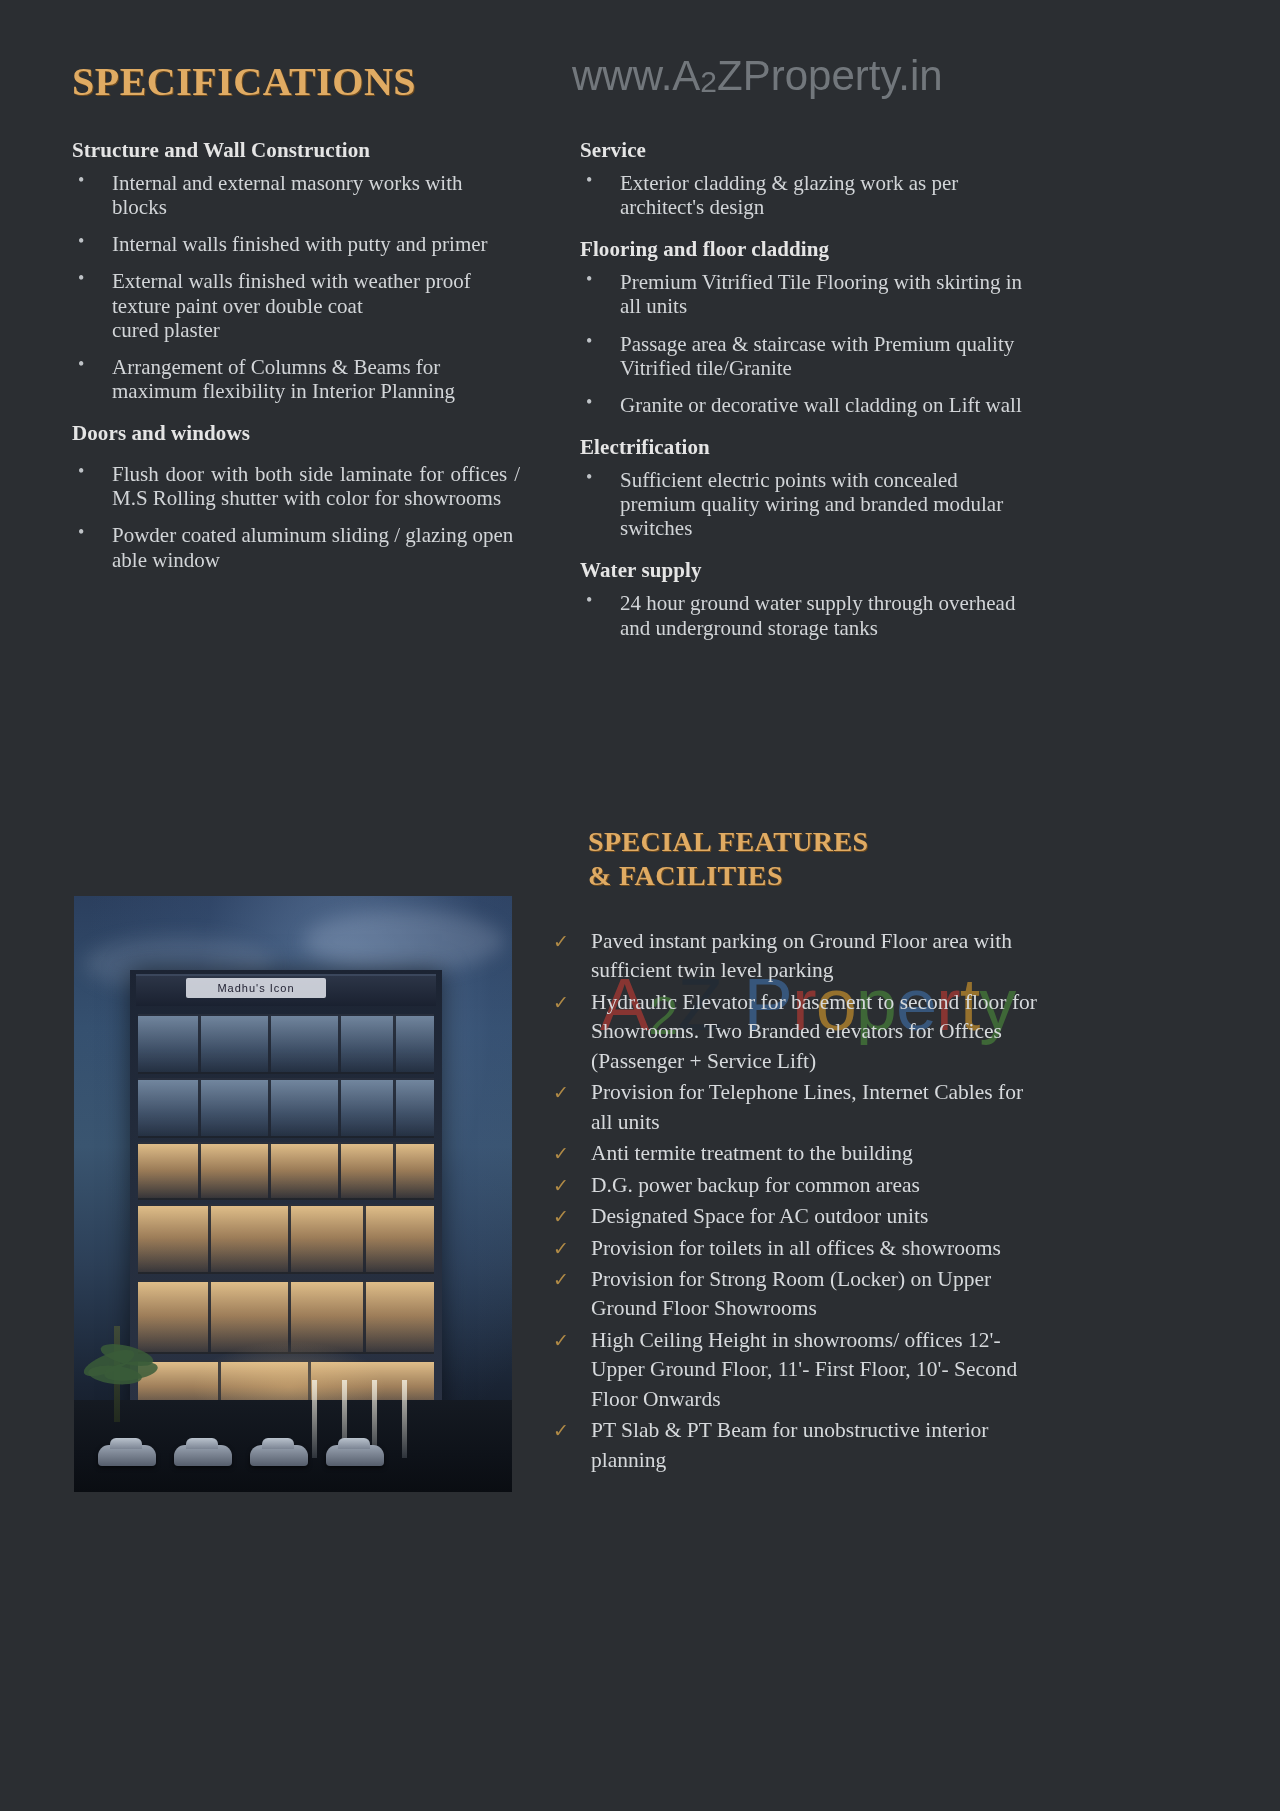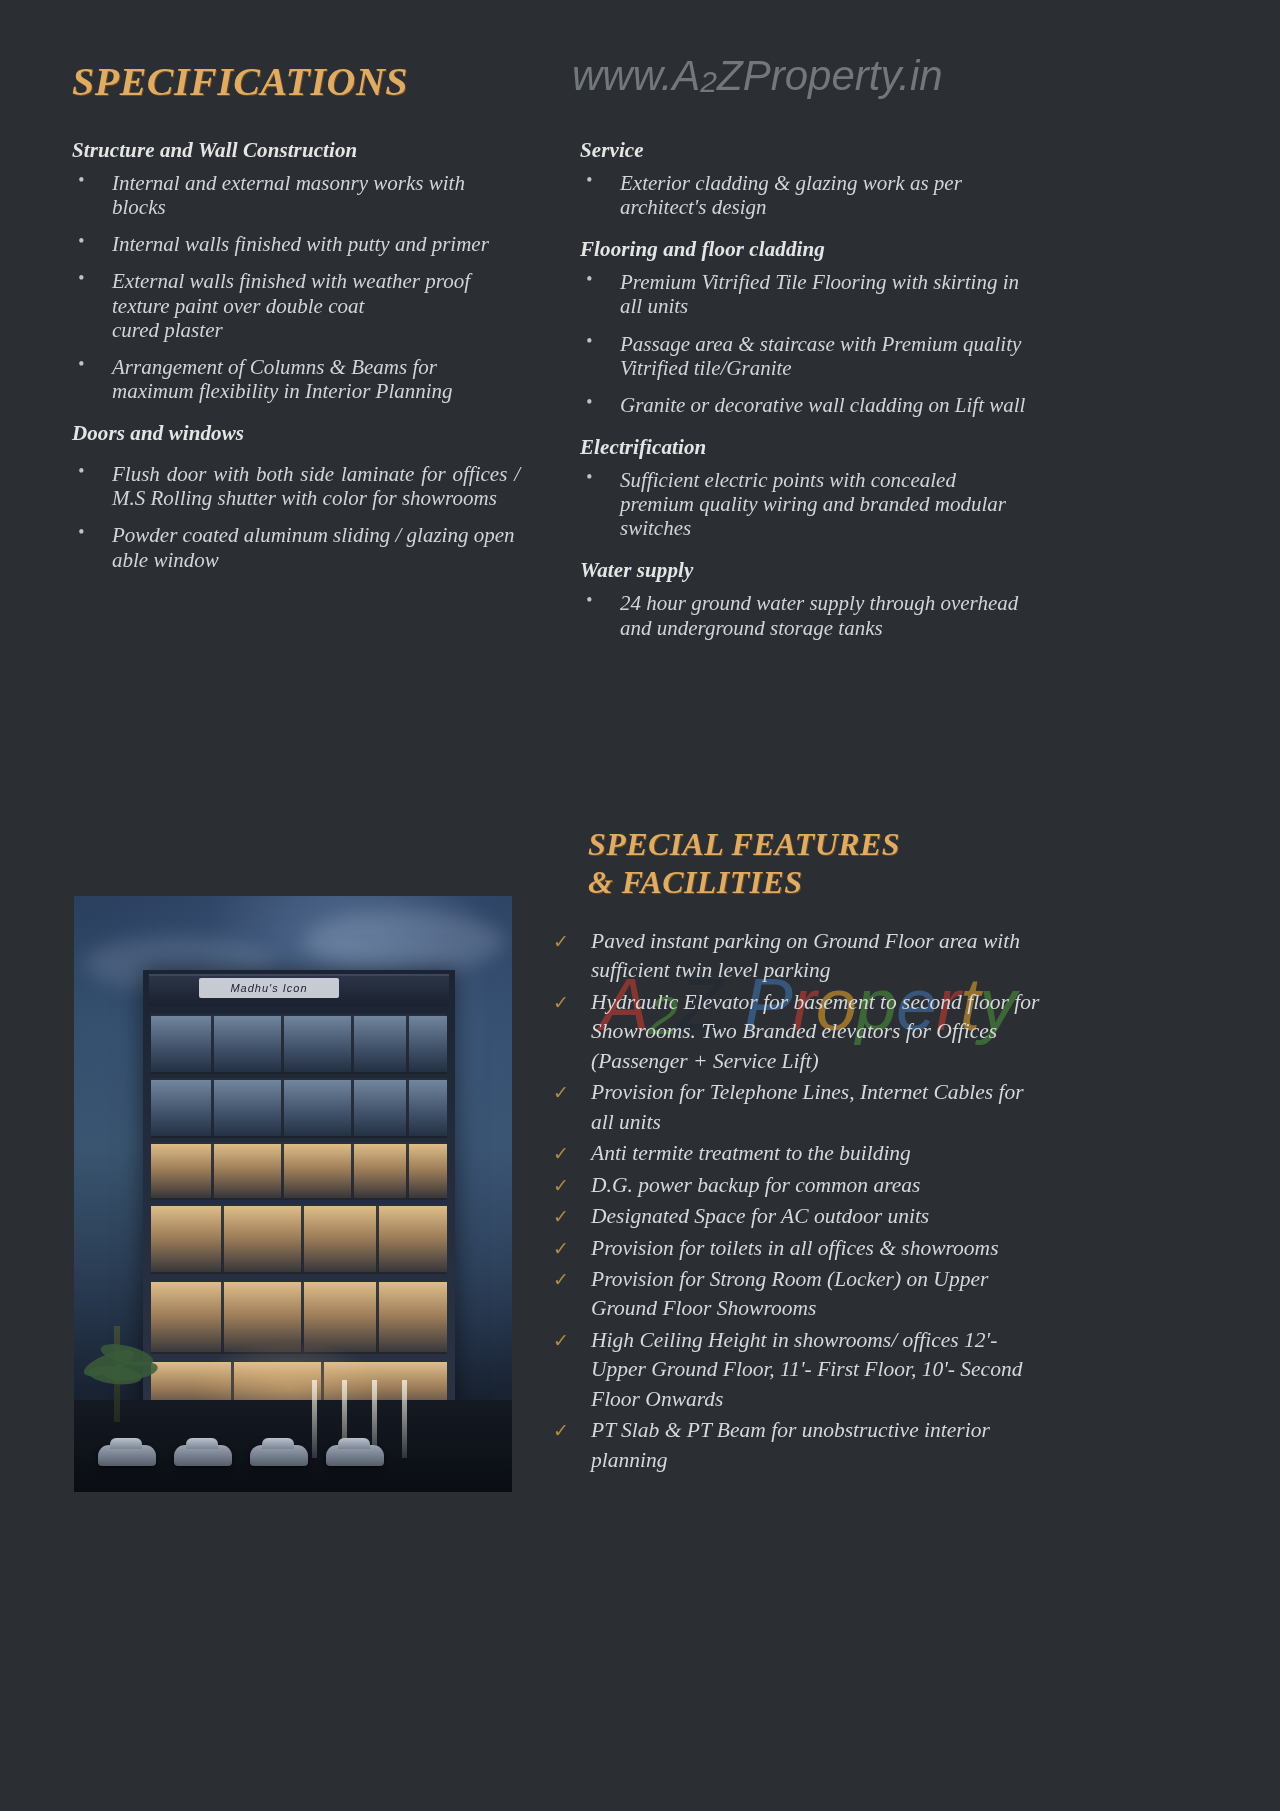--- a/index.html
+++ b/index.html
@@ -13,21 +13,20 @@
     position: relative;
     overflow: hidden;
     font-family: "Liberation Serif", "DejaVu Serif", serif;
     background: #2a2d31;
   }
 
   .page {
     position: absolute;
     inset: 0;
     background: #2b2e32;
-    font-style: italic;
   }
 
   
   .spec-title {
     position: absolute;
     left: 72px;
     top: 58px;
     font-size: 40px;
     font-weight: bold;
     letter-spacing: 0.5px;
@@ -96,21 +95,21 @@
     padding-right: 2px;
     margin-top: 16px;
   }
   ul.blist > li.justify > span { display: inline; }
 
   
   .special-title {
     position: absolute;
     left: 588px;
     top: 825px;
-    font-size: 32px;
+    font-size: 28px;
     font-weight: bold;
     line-height: 1.2;
     color: #e0ab63;
     letter-spacing: 0.4px;
     text-shadow: 1px 1px 0 #6d4a1f;
   }
 
   .features {
     position: absolute;
     left: 545px;
@@ -189,21 +188,21 @@
     border-radius: 50%;
     background: rgba(190,205,225,0.16);
     filter: blur(9px);
   }
   .c1 { left: 10px;  top: 40px;  width: 190px; height: 56px; }
   .c2 { left: 230px; top: 14px;  width: 200px; height: 62px; background: rgba(200,212,230,0.2); }
   .c3 { left: 120px; top: 130px; width: 240px; height: 44px; background: rgba(170,190,215,0.12); }
 
   .tower {
     position: absolute;
-    left: 69px;
+    left: 56px;
     top: 74px;
     width: 312px;
     height: 446px;
     background: linear-gradient(180deg, #1c2433 0%, #232c3c 40%, #2a3243 100%);
     box-shadow: 0 0 24px rgba(0,0,0,0.55);
   }
   .roofband {
     position: absolute;
     left: 6px; top: 4px; right: 6px; height: 30px;
     background: linear-gradient(180deg,#2c3547,#1a2130);

